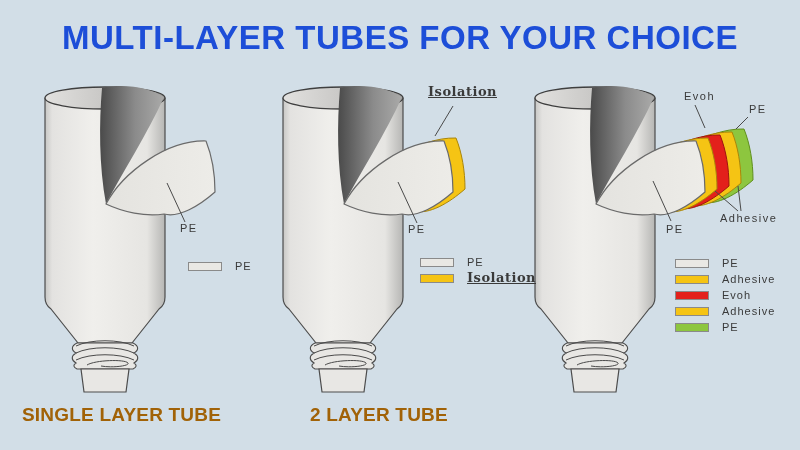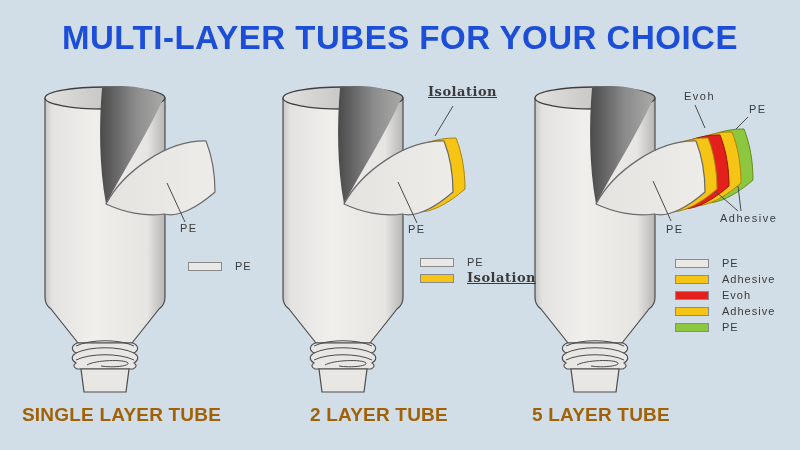--- a/index.html
+++ b/index.html
@@ -185,15 +185,14 @@
       <span class="legend-label">Adhesive</span>
     </div>
     <div class="legend-row">
       <span class="swatch" style="background: rgb(141, 198, 63);"></span>
       <span class="legend-label">PE</span>
     </div>
   </div>
 
   <div class="caption cap-1">SINGLE LAYER TUBE</div>
   <div class="caption cap-2">2 LAYER TUBE</div>
-  <div class="caption cap-3">5 LAYER TUBE</div>
 
 </div>
 
 </body></html>

